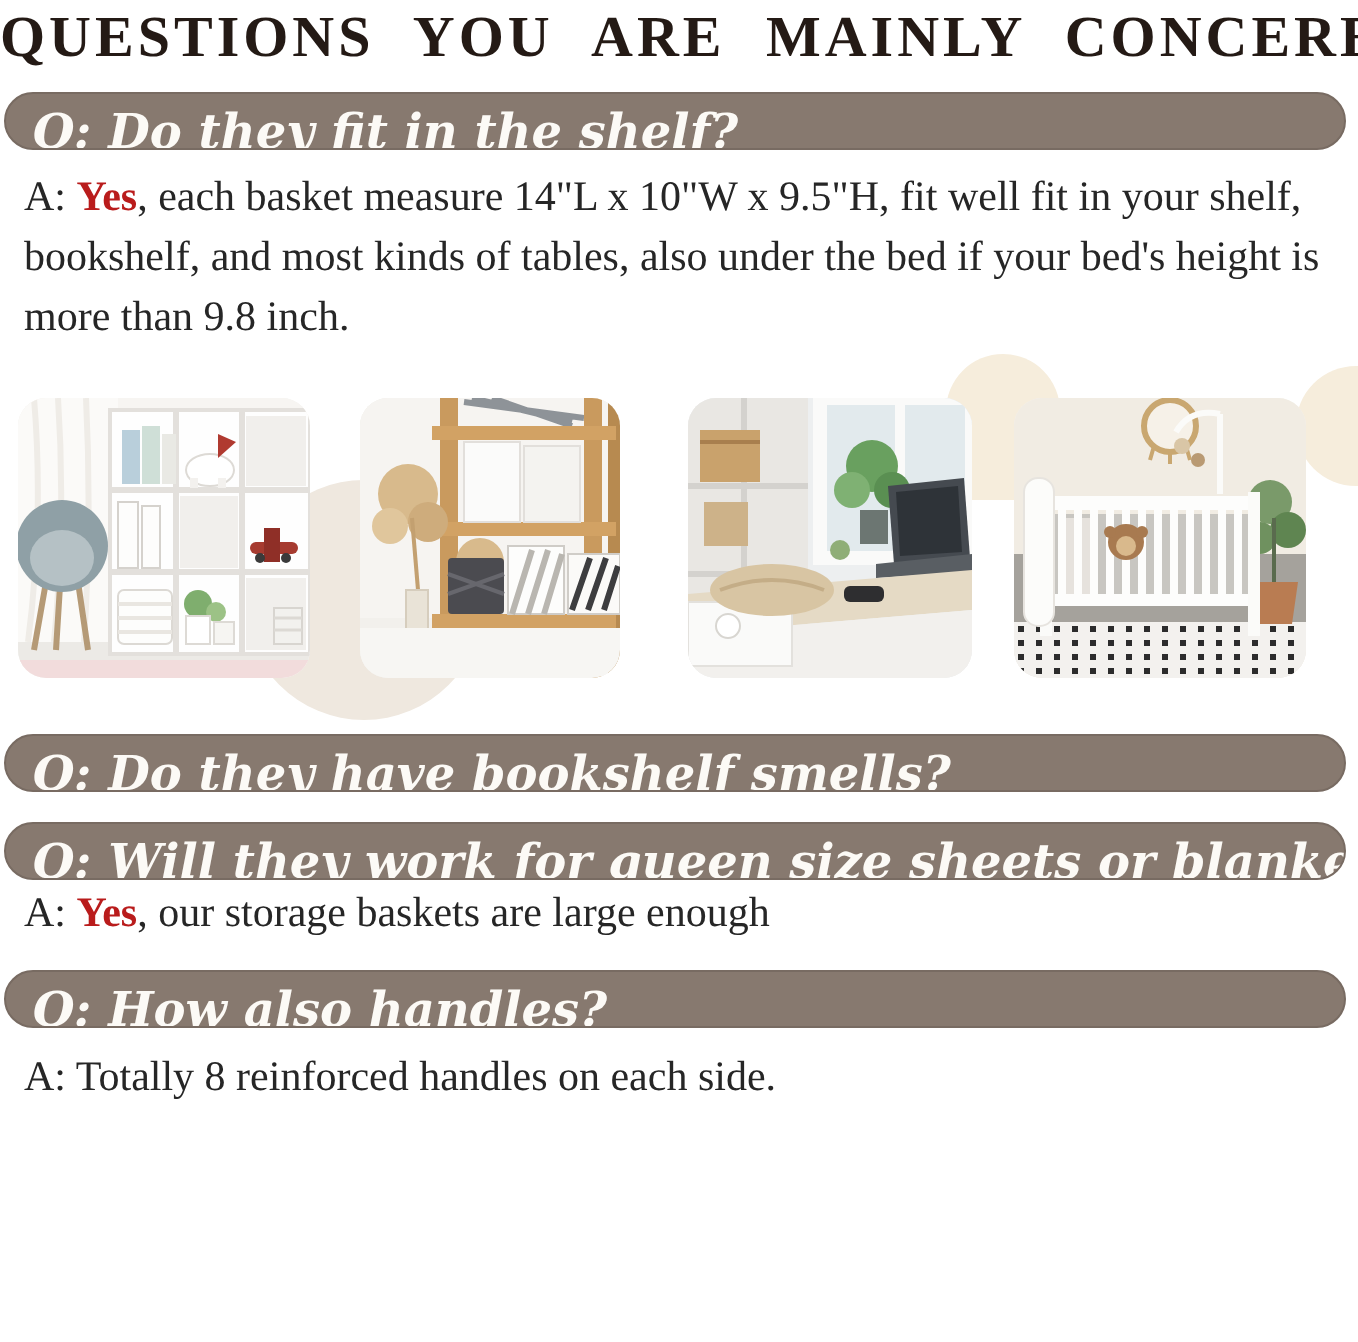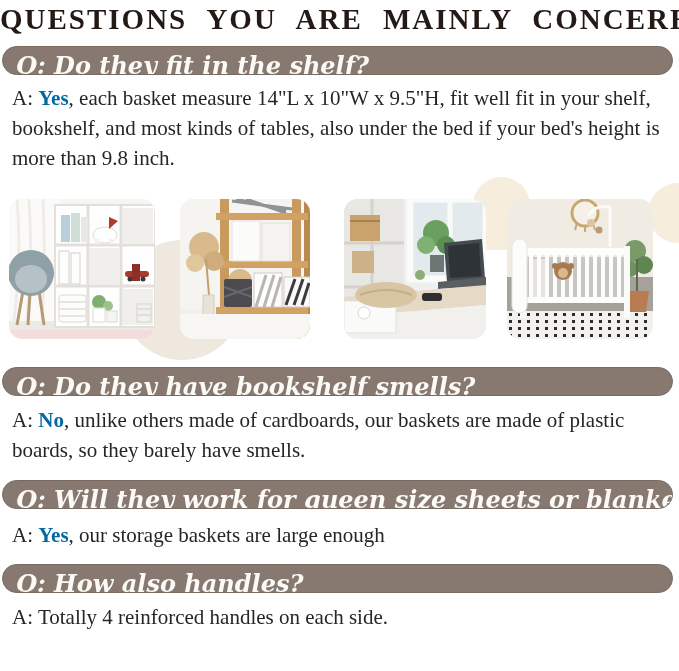--- a/index.html
+++ b/index.html
@@ -38,25 +38,25 @@
     color:#fcfaf6;
     white-space:nowrap;
     overflow:hidden;
   }
   .answer{
     margin:8px 12px 0 12px;
     font-size:21px;
     line-height:30px;
     color:#262626;
   }
-  .answer .hl{ color:#0369a1; font-weight:700; }
+  .answer .hl{ color:#b91c1c; font-weight:700; }
   .qbar.q2{ margin-top:28px; }
   .answer.a2{ margin-top:9px; }
   .qbar.q3{ margin-top:15px; }
-  .answer.a3{ margin-top:11px; }
+  .answer.a3{ margin-top:1px; }
   .qbar.q4{ margin-top:14px; }
   .answer.a4{ margin-top:9px; }
 
   .photos{
     position:relative;
     margin-top:26px;
     height:140px;
     padding-left:9px;
   }
   .photo{
@@ -252,23 +252,22 @@
         <circle cx="56" cy="72" r="9" fill="#a87a50"></circle>
         <circle cx="56" cy="74" r="5" fill="#d9b98c"></circle>
         <circle cx="48" cy="67" r="3" fill="#a87a50"></circle>
         <circle cx="64" cy="67" r="3" fill="#a87a50"></circle>
       </svg>
     </div>
   </div>
 
   <div class="qbar q2">Q: Do they have bookshelf smells?</div>
 
-  <p class="answer a2"><span>A: </span><span class="hl">No</span><span>, unlike others made of cardboards, our baskets are made of plastic boards, so they barely have smells.</span></p>
 
   <div class="qbar q3">Q: Will they work for queen size sheets or blankets?</div>
 
   <p class="answer a3"><span>A: </span><span class="hl">Yes</span><span>, our storage baskets are large enough</span></p>
 
   <div class="qbar q4">Q: How also handles?</div>
 
-  <p class="answer a4"><span>A: </span><span class="hl"></span><span>Totally 4 reinforced handles on each side.</span></p>
+  <p class="answer a4"><span>A: </span><span class="hl"></span><span>Totally 8 reinforced handles on each side.</span></p>
 
 </div>
 
 </body></html>

